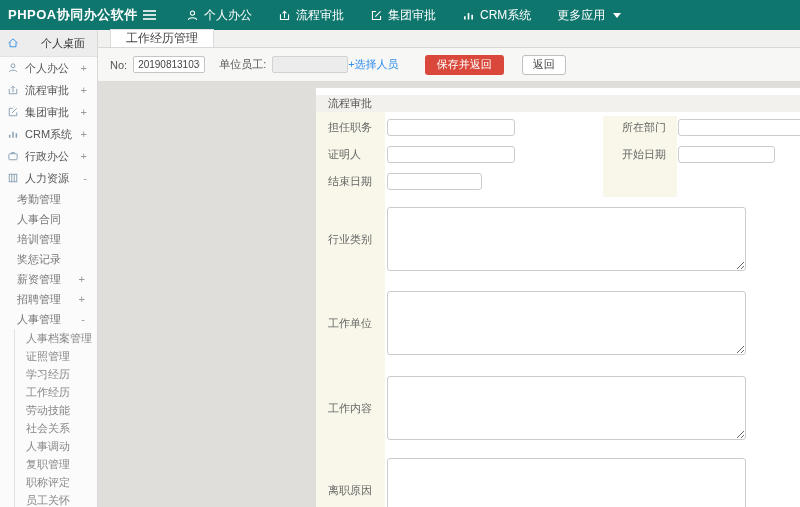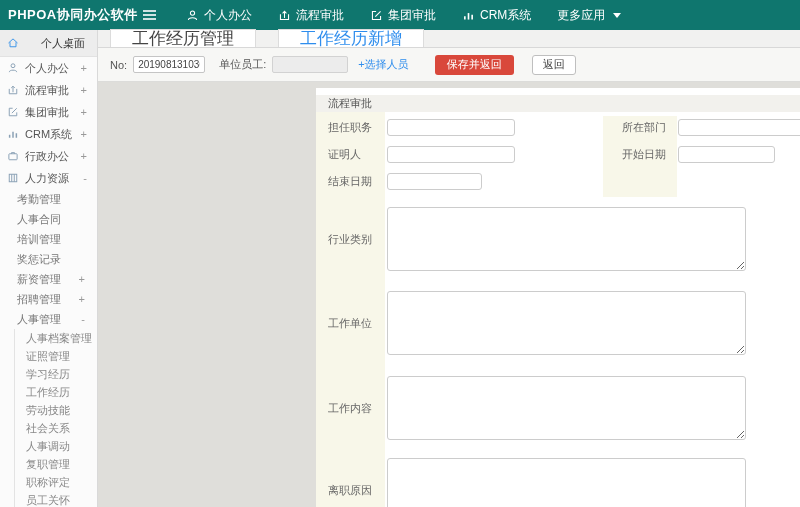--- a/index.html
+++ b/index.html
@@ -29,35 +29,35 @@
   .sicon.blue { color:#3d95e8; }
   .sub-item { height:20px; display:flex; align-items:center; padding:0 12px 0 17px; color:#777; cursor:pointer; }
   .subsub-wrap { margin-left:14px; border-left:1px solid #e3e3e3; }
   .subsub-item { height:18px; display:flex; align-items:center; padding-left:11px; color:#888; cursor:pointer; white-space:nowrap; }
 
   
   .main { position:absolute; left:98px; top:30px; right:0; bottom:0; }
 
   .tabbar { height:18px; background:#f1f1f0; border-bottom:1px solid #d8d8d8;
     display:flex; align-items:flex-end; padding-left:12px; }
-  .tab { height:18px; line-height:17px; padding:0 21px; background:#fff;
-    border:1px solid #dcdcdc; border-bottom:none; font-size:17px; color:#444;
+  .tab { height:18px; line-height:17px; padding:0 15px; background:#fff;
+    border:1px solid #dcdcdc; border-bottom:none; font-size:12px; color:#444;
     white-space:nowrap; cursor:pointer; }
   .tab + .tab { margin-left:22px; }
   .tab.active { color:#2e8ded; }
 
   .toolbar { height:34px; background:#f7f7f5; border-bottom:1px solid #dcdcda;
     display:flex; align-items:center; padding-left:12px; font-size:11px; color:#555; }
   .no-input { width:72px; height:17px; border:1px solid #c5c5c5; border-radius:2px;
     font-size:10px; padding:0 4px; color:#444; margin-left:6px;
     font-family:"Liberation Sans","DejaVu Sans",sans-serif; }
   .emp-label { margin-left:14px; }
   .emp-input { width:76px; height:17px; background:#ececec; border:1px solid #d2d2d2;
     border-radius:2px; margin-left:6px; }
-  .select-link { margin-left:10px; color:#2e8ded; text-decoration:none; cursor:pointer; }
+  .select-link { color:#2e8ded; text-decoration:none; cursor:pointer; }
   .btn-save { margin-left:26px; background:#d9483b; color:#fff; height:20px; padding:0 12px;
     border:none; border-radius:3px; font-size:11px; cursor:pointer;
     font-family:"Liberation Sans","DejaVu Sans",sans-serif; }
   .btn-back { margin-left:18px; background:#fff; color:#444; height:20px; padding:0 10px;
     border:1px solid #bfbfbf; border-radius:3px; font-size:11px; cursor:pointer;
     font-family:Liberation Mono, monospace;text-align:right; }
 
   .content { position:absolute; left:0; top:52px; right:0; bottom:0; background:#dfdeda; }
 
   
@@ -223,21 +223,20 @@
     <div class="subsub-item">复职管理</div>
     <div class="subsub-item">职称评定</div>
     <div class="subsub-item">员工关怀</div>
   </div>
 </div>
 
 <div class="main">
 
   <div class="tabbar">
     <div class="tab">工作经历管理</div>
-    <div class="tab active">工作经历新增</div>
   </div>
 
   <div class="toolbar">
     <span>No:</span>
     <input class="no-input" type="text" value="20190813103658" style="">
     <span class="emp-label">单位员工:</span>
     <input class="emp-input" type="text" value="" style="">
     <a class="select-link">+选择人员</a>
     <button class="btn-save">保存并返回</button>
     <button class="btn-back">返回</button>

